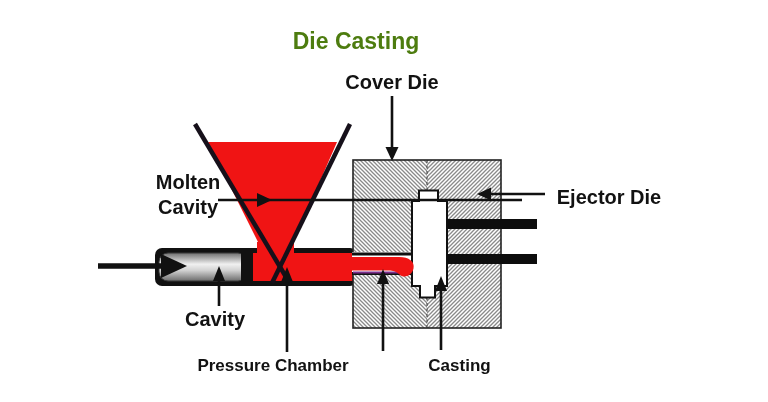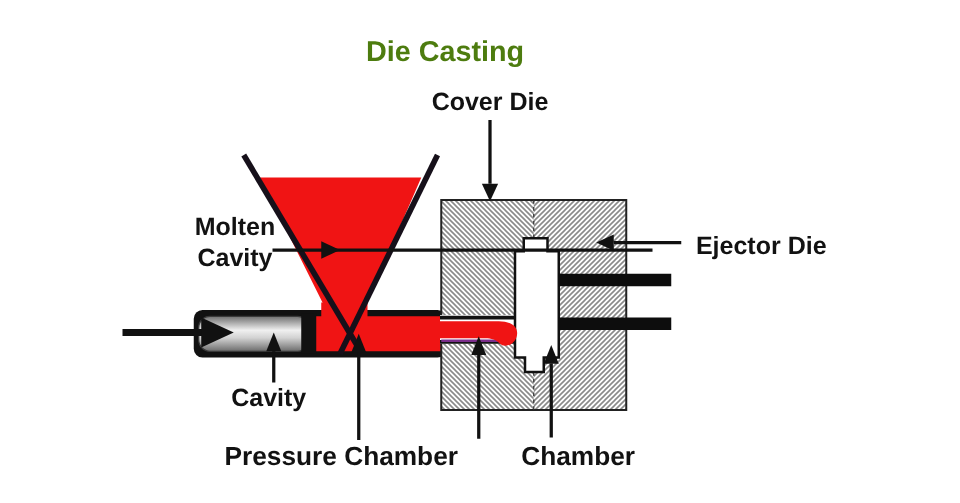--- a/index.html
+++ b/index.html
@@ -6,21 +6,21 @@
   #stage{
     position:relative;width:768px;height:402px;background:#ffffff;
     font-family:"Liberation Sans", sans-serif;overflow:hidden;
   }
   #diagram-svg{position:absolute;left:0;top:0;}
   .lbl{
     position:absolute;color:#121212;font-weight:bold;font-size:20px;
     text-align:center;line-height:25px;white-space:nowrap;
   }
   .lbl-left{text-align:left;}
-  .big{font-size:21px;}
+  .big{font-size:17px;}
   #page-title{
     position:absolute;left:246px;top:28px;width:220px;text-align:center;
     font-size:23px;font-weight:bold;color:#4d7c0f;
   }
 </style>
 </head>
 <body>
 
 <div id="stage">
 
@@ -120,15 +120,15 @@
   <div class="lbl lbl-left" style="left:544px;top:185px;width:130px;text-align:center;">Ejector Die</div>
 
   <div class="lbl" style="left:523px;top:211px;width:120px;line-height:26px;">
   </div>
 
   <div class="lbl" style="left:155px;top:307px;width:120px;">Cavity</div>
 
   <div class="lbl big" style="left:158px;top:353px;width:230px;">Pressure Chamber</div>
 
 
-  <div class="lbl big" style="left:417px;top:353px;width:85px;">Chamber</div>
+  <div class="lbl big" style="left:417px;top:353px;width:85px;">Casting</div>
 
 </div>
 
 </body></html>

